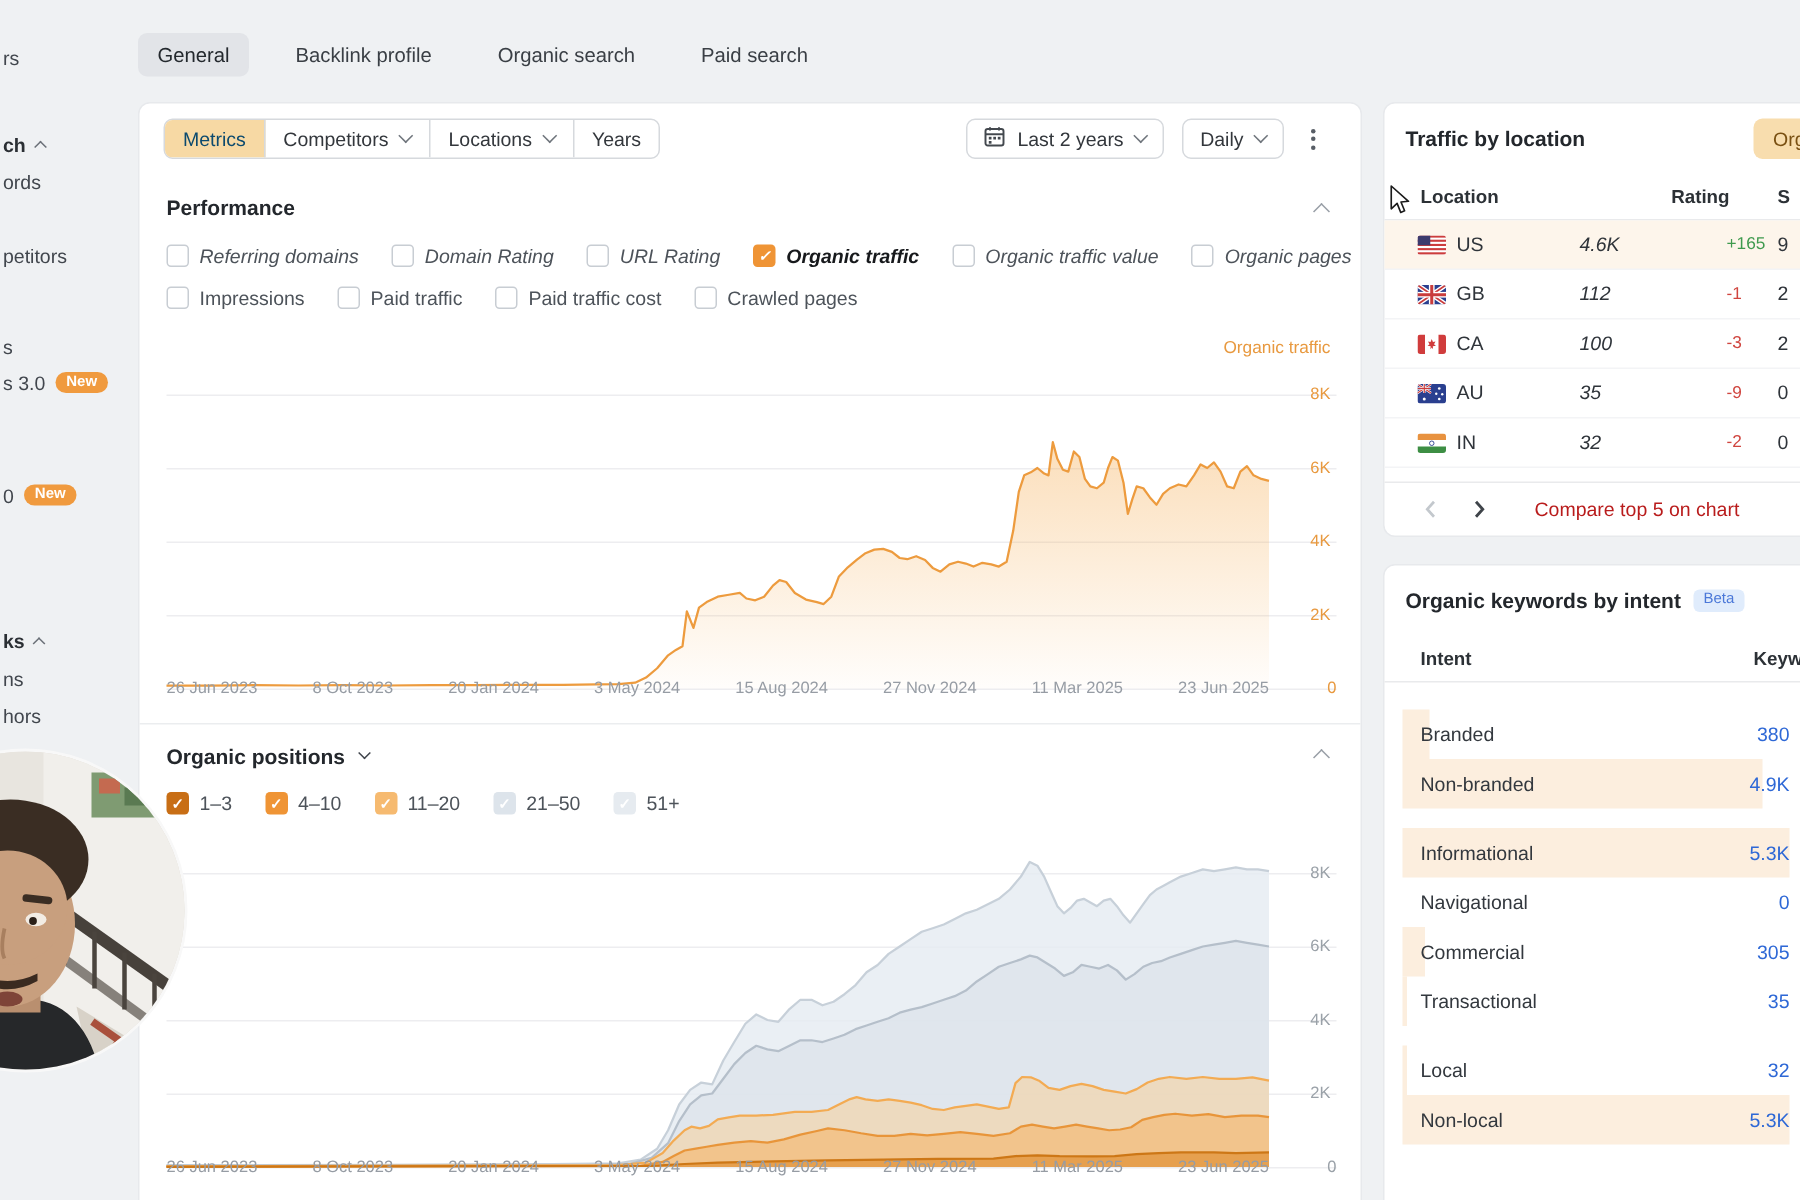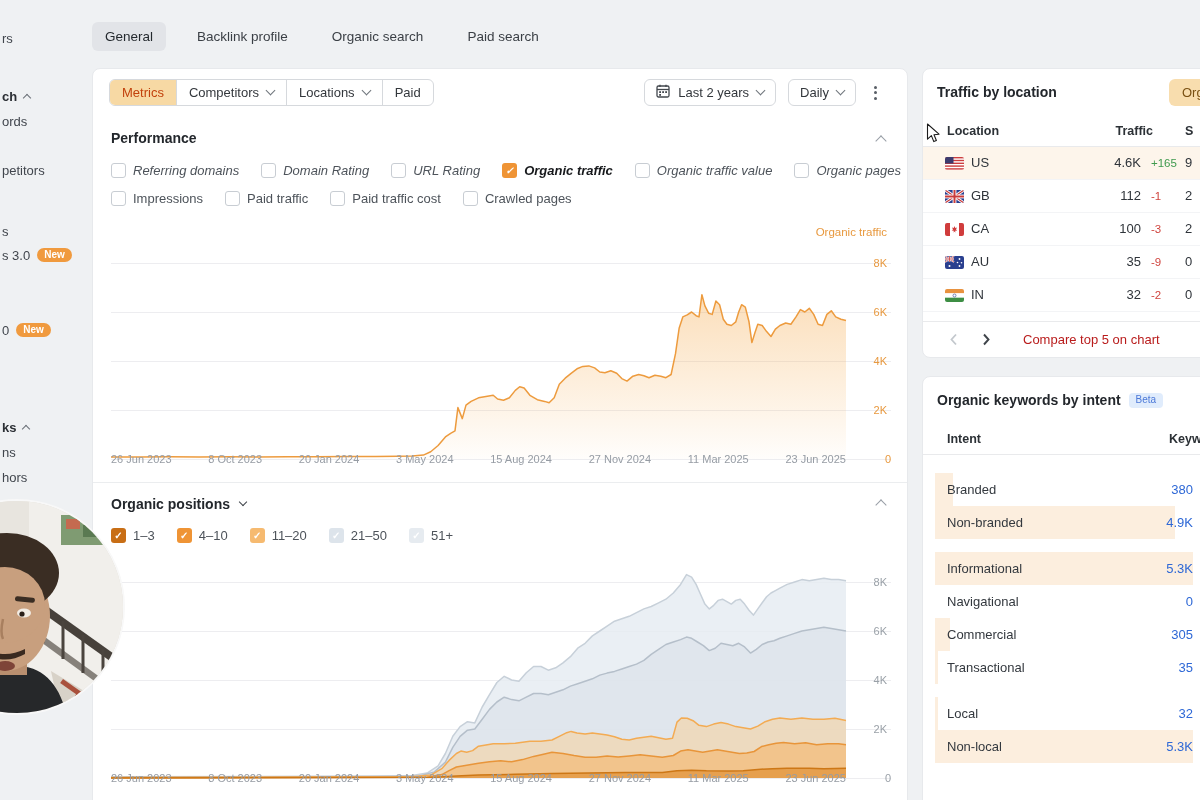--- a/index.html
+++ b/index.html
@@ -13,21 +13,21 @@
   
   #sidebar{position:absolute;left:0;top:0;width:90px;height:800px;z-index:2;}
   .sidebar-frag{position:absolute;left:2px;font-size:13px;color:#41464d;display:flex;align-items:center;gap:7px;height:16px;white-space:nowrap;}
   .frag-bold{font-weight:bold;color:#2b2f34;}
   .badge-new{background:#f09a3e;color:#fff;font-size:10px;font-weight:bold;padding:2px 7px;border-radius:8px;line-height:1;}
   .caret-up-sm{width:6px;height:6px;border-left:1.5px solid #6a7077;border-top:1.5px solid #6a7077;transform:rotate(45deg);margin-top:3px;}
   
   #seg-group{position:absolute;left:16px;top:10px;display:flex;border:1px solid #d6d9dd;border-radius:6px;overflow:hidden;height:27px;background:#fff;}
   .seg{display:flex;align-items:center;gap:8px;padding:0 12px;font-size:13px;color:#33373c;border-right:1px solid #d6d9dd;}
   .seg:last-child{border-right:none;}
-  .seg.active{background:#f7d9a4;color:#c2410c;}
+  .seg.active{background:#f7d9a4;color:#0c4a6e;}
   .chev-d{width:7px;height:7px;border-right:1.5px solid #6f757c;border-bottom:1.5px solid #6f757c;transform:rotate(45deg);margin-top:-4px;flex:none;}
   .chev-d.dark{width:6px;height:6px;border-color:#3e434a;}
   #toolbar-right{position:absolute;right:24px;top:10px;display:flex;gap:12px;align-items:center;}
   .btn{display:flex;align-items:center;gap:8px;border:1px solid #d6d9dd;border-radius:6px;background:#fff;height:27px;padding:0 11px;font-size:13px;color:#33373c;white-space:nowrap;}
   .kebab{display:flex;flex-direction:column;gap:2.5px;padding:5px 6px;}
   .kebab i{width:3px;height:3px;border-radius:50%;background:#585e66;}
   
   .section-title{font-size:14px;font-weight:bold;color:#23272c;}
   .caret-up{width:8px;height:8px;border-left:1.6px solid #989ea6;border-top:1.6px solid #989ea6;transform:rotate(45deg);margin-top:4px;}
   .checkrow{display:flex;gap:22px;align-items:center;}
@@ -52,21 +52,21 @@
   .org-btn{position:absolute;left:246px;top:10px;height:27px;display:flex;align-items:center;padding:0 13px;background:#f8ddae;border-radius:6px;font-size:13px;color:#7a5012;}
   .cols{position:absolute;left:0;right:0;top:50px;height:28px;border-bottom:1px solid #e9eaec;font-size:12.5px;font-weight:bold;color:#2c3136;}
   .cols .c-loc{position:absolute;left:24px;top:5px;}
   .cols .c-traffic{position:absolute;left:150px;top:5px;width:80px;text-align:right;}
   .cols .c-share{position:absolute;left:262px;top:5px;}
   #loc-rows{position:absolute;left:0;right:0;top:78px;}
   .loc-row{position:relative;height:33px;border-bottom:1px solid #f3f4f6;font-size:13px;color:#2f343a;}
   .loc-row.hl{background:#fdf5eb;}
   .loc-row .flag{position:absolute;left:22px;top:10px;}
   .loc-row .code{position:absolute;left:48px;top:8px;}
-  .loc-row .traffic{position:absolute;left:130px;top:8px;width:88px;text-align:right;}
+  .loc-row .traffic{position:absolute;left:130px;top:8px;width:88px;font-style:italic;}
   .loc-row .delta{position:absolute;left:228px;top:10px;font-size:11.5px;}
   .loc-row .delta.up{color:#3f9a4e;} .loc-row .delta.down{color:#d0453f;}
   .loc-row .share{position:absolute;left:262px;top:8px;color:#2f343a;}
   .loc-footer{position:absolute;left:0;right:0;bottom:0;height:36px;border-top:1px solid #e9eaec;display:flex;align-items:center;}
   .loc-footer .arr{padding:4px 8px;display:flex;align-items:center;}
   .loc-footer .flabel{font-size:13px;color:#b91c1c;margin-left:24px;}
   .flagsvg{border-radius:2px;display:block;}
   
   .beta-badge{background:#e0ecfc;color:#4b78d8;font-size:10px;padding:2.5px 7px;border-radius:4px;line-height:1;}
   #intent-groups{position:absolute;left:12px;right:20px;top:96px;}
@@ -136,21 +136,21 @@
       </div>
       <div class="seg">
         <span>Competitors</span>
         <span class="chev-d"></span>
       </div>
       <div class="seg">
         <span>Locations</span>
         <span class="chev-d"></span>
       </div>
       <div class="seg">
-        <span>Paid</span>
+        <span>Years</span>
       </div>
     </div>
   <div id="toolbar-right">
     <div class="btn">
       <span><svg width="14" height="14" viewBox="0 0 14 14">
             <rect x="1" y="2" width="12" height="11" rx="1.5" fill="none" stroke="#43484e" stroke-width="1.3"></rect>
             <line x1="1" y1="5.5" x2="13" y2="5.5" stroke="#43484e" stroke-width="1.3"></line>
             <line x1="4" y1="0.8" x2="4" y2="3" stroke="#43484e" stroke-width="1.3"></line>
             <line x1="10" y1="0.8" x2="10" y2="3" stroke="#43484e" stroke-width="1.3"></line>
             <rect x="3.2" y="7.2" width="1.8" height="1.8" fill="#43484e"></rect>
@@ -318,21 +318,21 @@
     </div>
 </div>
 
 <div class="panel" id="loc-panel" style="left:922px;top:68px;width:292px;height:290px;">
   <div class="ptitle">
       <span class="section-title">Traffic by location</span>
     </div>
   <div class="org-btn">Org</div>
   <div class="cols">
     <span class="c-loc">Location</span>
-    <span class="c-traffic">Traffic</span>
+    <span class="c-traffic">Rating</span>
     <span class="c-share">S</span>
   </div>
   <div id="loc-rows">
       <div class="loc-row hl">
         <span class="flag">
           <svg class="flagsvg" width="19" height="13" viewBox="0 0 19 13">
             <rect width="19" height="13" fill="#fff"></rect>
             <g fill="#cc3d3d">
               <rect y="0" width="19" height="1.4"></rect>
               <rect y="2.8" width="19" height="1.4"></rect>

